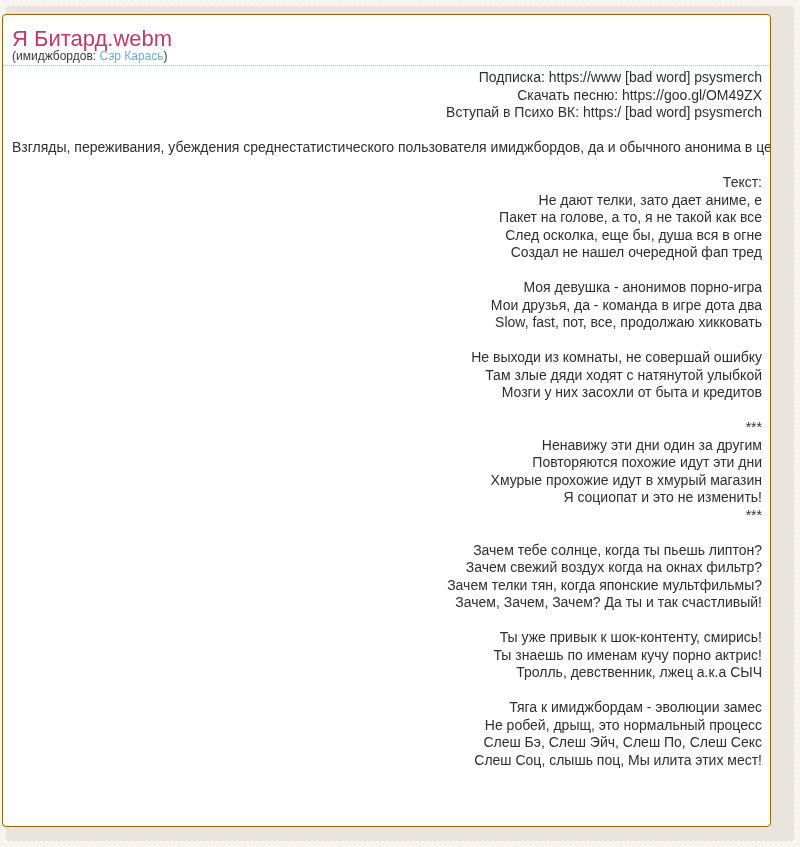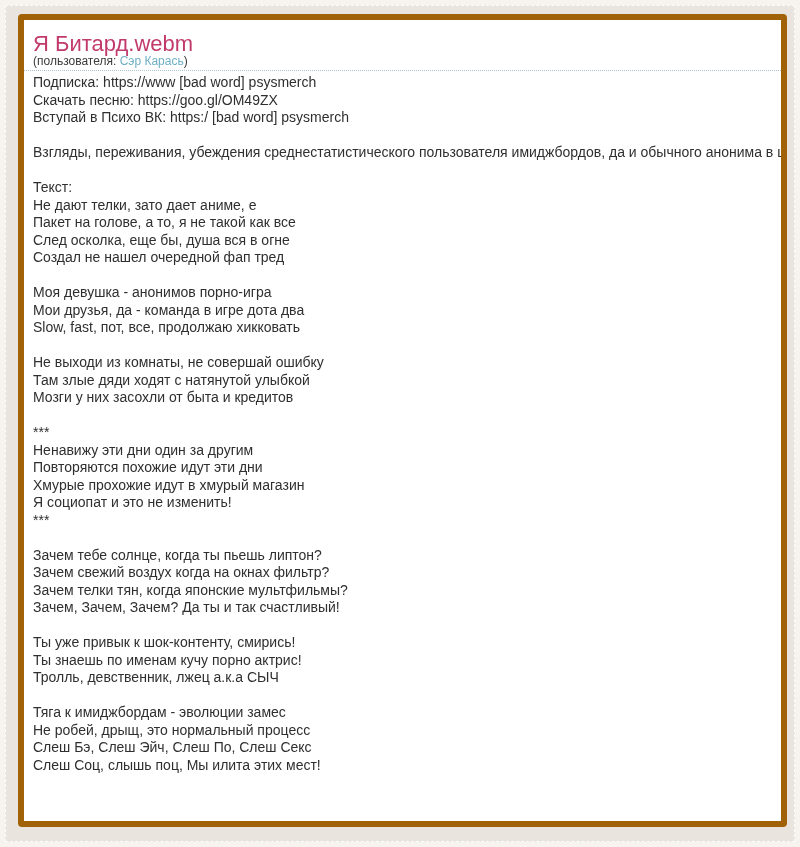--- a/index.html
+++ b/index.html
@@ -13,24 +13,24 @@
   
   .page-frame {
     position: absolute; inset: 0;
     border: 5px solid rgba(249, 247, 243, 0.85);
     outline: 1px dashed rgba(255,255,255,0.9);
     outline-offset: -6px;
     pointer-events: none;
   }
   .card {
     position: absolute;
-    left: 18px; top: 14px;
+    left: 2px; top: 14px;
     width: 769px; height: 813px;
     background: var(--card-bg, #ffffff);
-    border: 6px solid #a16207;
+    border: 1px solid #a16207;
     border-radius: 4px;
     padding: 12px 8px 6px 9px;
     overflow: hidden;
   }
   .title {
     font-size: 22px;
     line-height: 23px;
     font-weight: 400;
     color: var(--title-color, #c23a6b);
     white-space: nowrap;
@@ -50,35 +50,36 @@
   .separator {
     height: 0;
     margin: 2px -8px 0 -9px;
     border-bottom: 1px dotted var(--separator-color, #aec3ce);
   }
   .lyrics {
     margin-top: 3px;
     font-size: 14px;
     line-height: 17.5px;
     color: var(--text-color, #2f2f2f);
+    text-align: right;
   }
   .lyrics .line {
     min-height: 17.5px;
     white-space: pre;
   }
 </style>
 </head>
 <body>
 
 <div class="page-frame"></div>
 
 <div class="card">
   <h1 class="title">Я Битард.webm</h1>
   <div class="artist-line">
-    <span>(пользователя: </span><a class="artist-link">Сэр Карась</a><span>)</span>
+    <span>(имиджбордов: </span><a class="artist-link">Сэр Карась</a><span>)</span>
   </div>
   <div class="separator"></div>
   <div class="lyrics">
       <div class="line">Подписка: https://www [bad word] psysmerch</div>
       <div class="line">Скачать песню: https://goo.gl/OM49ZX</div>
       <div class="line">Вступай в Психо ВК: https:/ [bad word] psysmerch</div>
       <div class="line">&nbsp;</div>
       <div class="line">Взгляды, переживания, убеждения среднестатистического пользователя имиджбордов, да и обычного анонима в целом ~</div>
       <div class="line">&nbsp;</div>
       <div class="line">Текст:</div>

